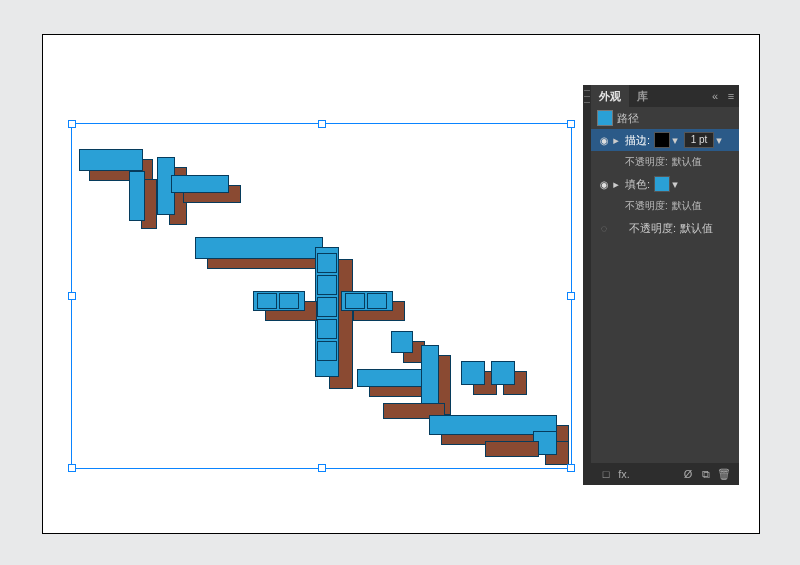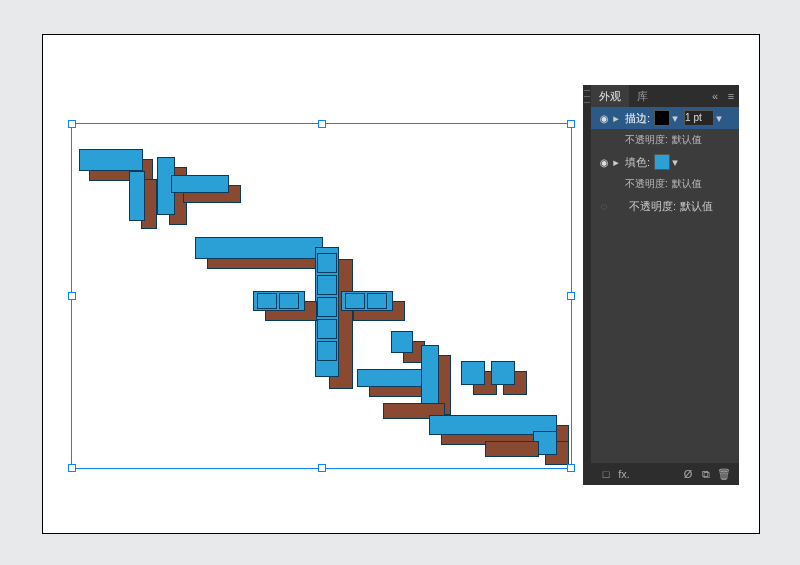--- a/index.html
+++ b/index.html
@@ -12,34 +12,34 @@
   .h.ml{left:0;top:50%}.h.mr{left:100%;top:50%}
   .h.bl{left:0;top:100%}.h.bm{left:50%;top:100%}.h.br{left:100%;top:100%}
   .artwork{position:absolute;left:28px;top:88px;width:499px;height:344px;}
   .face{position:absolute;background:#2aa0d6;border:1.5px solid #063b5c;}
   .ext{position:absolute;background:#8a4a32;border:1.5px solid #063b5c;}
   
   .panel{position:absolute;right:20px;top:50px;width:148px;height:400px;background:#3c3c3c;color:#c8c8c8;}
   .lgrip{position:absolute;left:-8px;top:0;width:8px;height:100%;background:#2d2d2d;}
   .lgrip span{display:block;width:6px;height:1px;background:#666;margin:5px 1px;}
   .tabs{display:flex;align-items:center;height:22px;background:#2d2d2d;font-size:11px;}
-  .tab{padding:0 8px;line-height:22px;color:#9a9a9a;cursor:pointer;}
+  .tab{padding:0 8px;line-height:22px;color:#9a9a9a;cursor:pointer;font-weight:bold;}
   .tab.active{background:#3c3c3c;color:#e6e6e6;}
   .tabfill{flex:1}
   .tabbtn{width:16px;text-align:center;color:#aaa;cursor:pointer;}
   .row{display:flex;align-items:center;height:22px;padding:0 6px;}
   .row.selected{background:#2b5a88;color:#fff;}
   .swatch{width:14px;height:14px;border:1px solid #777;background:#2aa0d6;}
   .eye{width:14px;text-align:center;color:#ddd;cursor:pointer;font-size:10px;}
   .dot{width:14px;text-align:center;color:#888;}
   .lbl{flex:0 0 auto;margin:0 4px;}
   .miniSwatch{width:14px;height:14px;border:1px solid #555;background:#000;}
   .miniSwatch.fill{background:#2aa0d6;}
   .dd{width:10px;text-align:center;color:#ccc;cursor:pointer;}
-  .num{width:28px;height:14px;background:#262626;border:1px solid #555;text-align:left;color:#ddd;font-size:10px;line-height:14px;}
+  .num{width:28px;height:14px;background:#262626;border:1px solid #555;text-align:center;color:#ddd;font-size:10px;line-height:14px;}
   .indent{padding-left:34px;color:#bbb;font-size:10px;}
   .spacer{flex:1;}
   .foot{position:absolute;left:0;right:0;bottom:0;height:22px;background:#2d2d2d;display:flex;align-items:center;padding:0 6px;color:#aaa;font-size:11px;}
   .fi{width:18px;text-align:center;cursor:pointer;}
 </style>
 </head>
 <body>
 
 <div class="frame">
   <div class="art">
@@ -113,20 +113,24 @@
         <span></span>
       </div>
     <div class="tabs">
       <div class="tab active">外观</div>
       <div class="tab">库</div>
       <div class="tabfill"></div>
       <div class="tabbtn">«</div>
       <div class="tabbtn">≡</div>
     </div>
 
+    <div class="row">
+      <div class="swatch"></div>
+      <span class="lbl">路径</span>
+    </div>
 
     <div class="row selected">
       <span class="eye">◉</span>
       <span class="dd">▸</span>
       <span class="lbl">描边:</span>
       <div class="miniSwatch" title="#000000"></div>
       <span class="dd">▾</span>
       <span style="width:4px"></span>
       <div class="num">1 pt</div>
       <span class="dd">▾</span>

